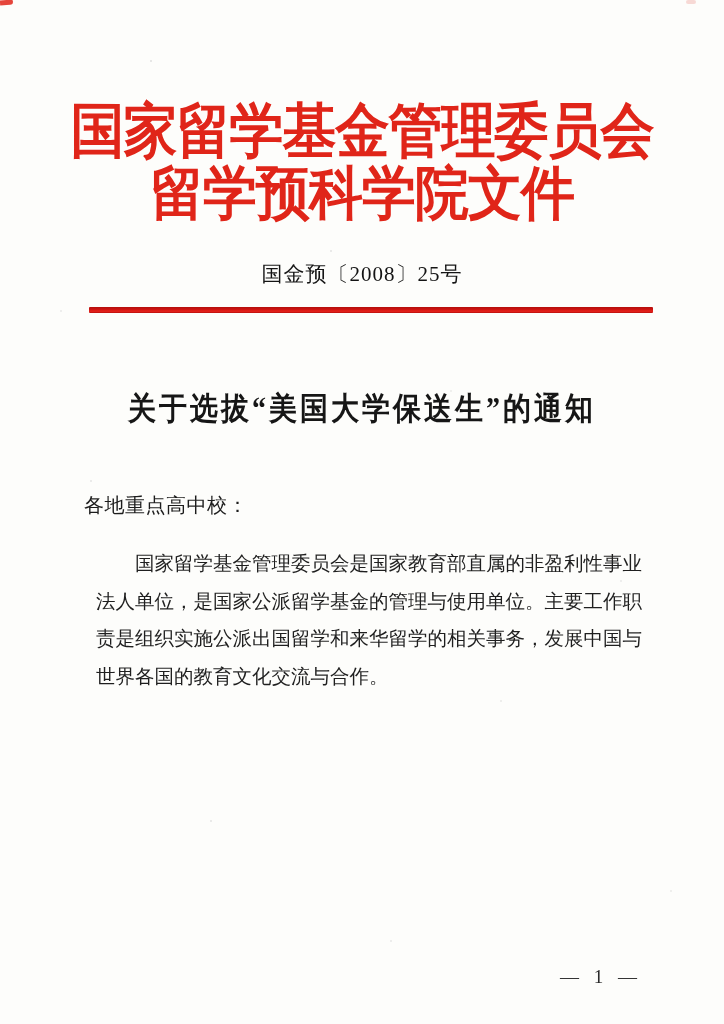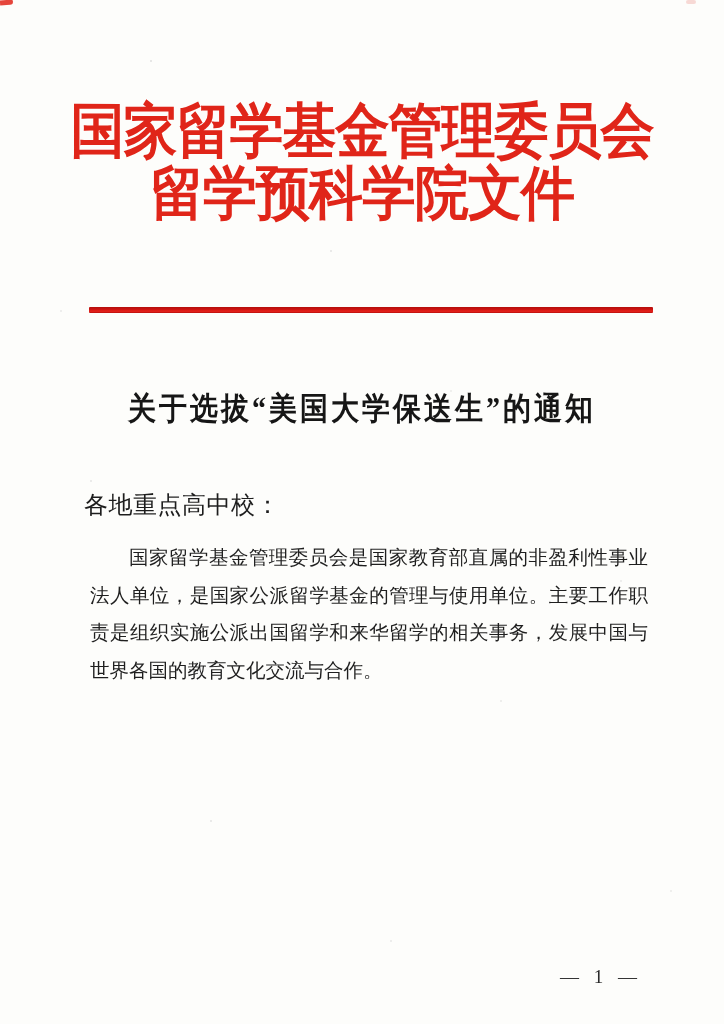--- a/index.html
+++ b/index.html
@@ -103,38 +103,38 @@
     font-weight:bold;
     letter-spacing:3px;
     color:#161616;
     transform:scaleY(1.12);
     transform-origin:center top;
     white-space:nowrap;
   }
   .salutation{
     position:absolute;
     left:84px;top:492px;
-    font-size:24px;
+    font-size:20px;
     line-height:26px;
     letter-spacing:.5px;
     color:var(--ink);
   }
   .body-text{
     position:absolute;
     left:84px;
     width:570px;
     font-size:19.5px;
     line-height:37.6px;
     text-align:justify;
     text-justify:inter-ideograph;
     color:#1f1f1f;
     letter-spacing:0;
   }
   .body-text p{
-    margin:6px;
+    margin:12px;
     text-indent:2em;
   }
   .para1{top:533px;}
   .para2{top:690px;}
   .page-number{
     position:absolute;
     right:82px;top:965px;
     font-size:19px;
     line-height:24px;
     letter-spacing:5px;
@@ -149,20 +149,21 @@
 
   <div class="corner-mark"></div>
   <div class="corner-smudge"></div>
   <div class="noise"></div>
 
   <div class="letterhead">
     <div class="lh-line1">国家留学基金管理委员会</div>
     <div class="lh-line2">留学预科学院文件</div>
   </div>
 
+  <div class="doc-number">国金预〔2008〕25号</div>
 
   <div class="red-rule"></div>
 
   <h1 class="notice-title">关于选拔“美国大学保送生”的通知</h1>
 
   <div class="salutation">各地重点高中校：</div>
 
   <div class="body-text para1">
     <p>国家留学基金管理委员会是国家教育部直属的非盈利性事业法人单位，是国家公派留学基金的管理与使用单位。主要工作职责是组织实施公派出国留学和来华留学的相关事务，发展中国与世界各国的教育文化交流与合作。</p>
   </div>

